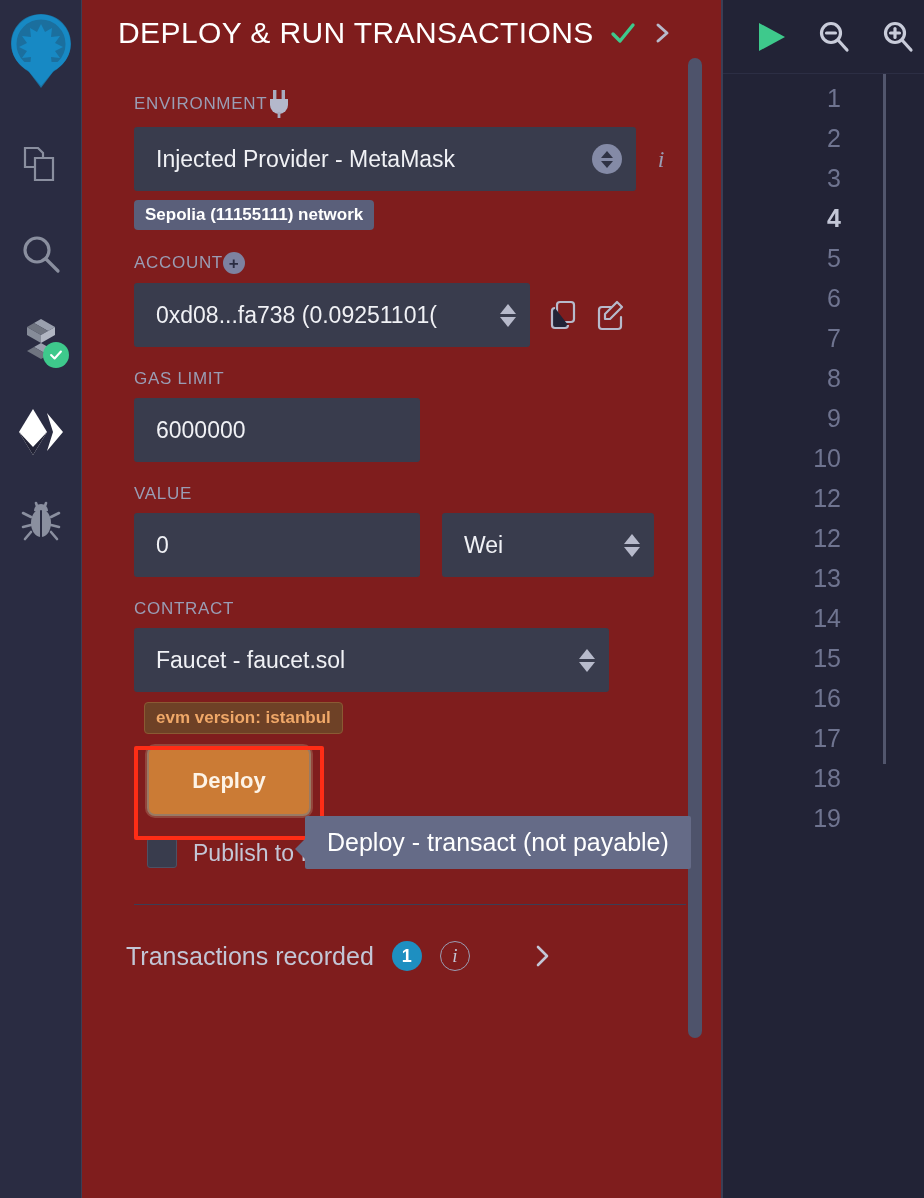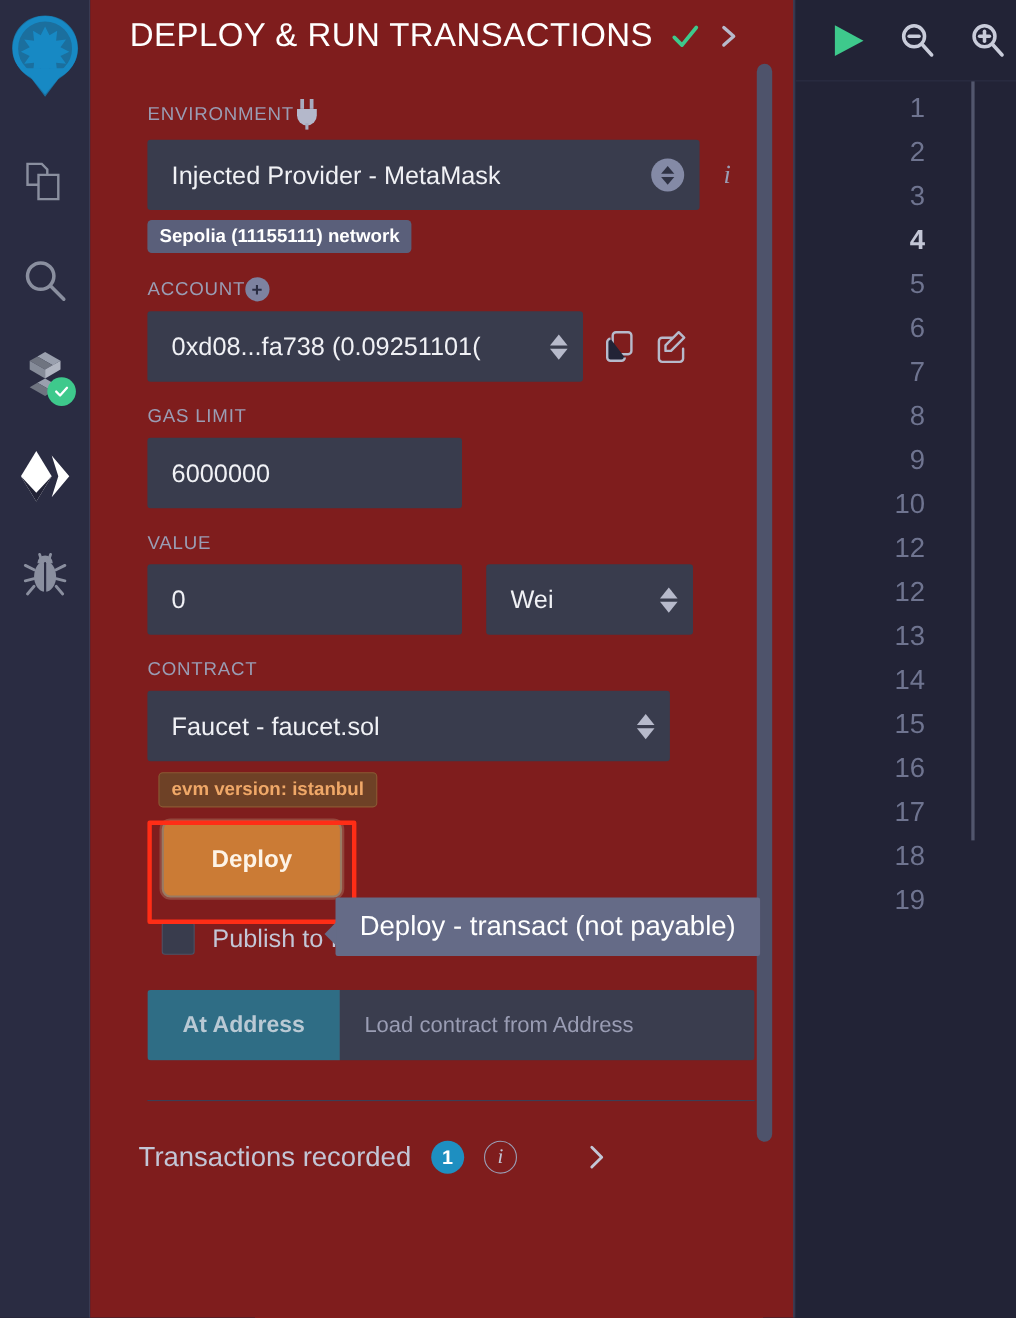--- a/index.html
+++ b/index.html
@@ -397,21 +397,21 @@
       <div class="input-box" style="width:286px">
         <span>6000000</span>
       </div>
 
       
       <div class="field-label">VALUE</div>
       <div class="row" style="gap:22px">
         <div class="input-box" style="width:286px">
           <span>0</span>
         </div>
-        <div class="select-box" style="width:188px">
+        <div class="select-box" style="width:212px">
           <span class="sel-val">Wei</span>
           <span class="spin-updown">
               <i class="up"></i>
               <i class="dn"></i>
             </span>
         </div>
       </div>
 
       
       <div class="field-label">CONTRACT</div>
@@ -430,24 +430,20 @@
         <div class="deploy-btn">Deploy</div>
       </div>
 
       
       <div class="ipfs-row">
         <span class="checkbox-sq"></span>
         <span class="ipfs-label">Publish to IPFS</span>
       </div>
 
       
-      <div class="at-address-row">
-        <div class="at-address-btn">At Address</div>
-        <div class="at-address-input">Load contract from Address</div>
-      </div>
 
       <div class="divider"></div>
     </div>
 
     <div class="tx-row">
       <span class="tx-title">Transactions recorded</span>
       <span class="tx-count">1</span>
       <span class="circ-i">i</span>
       <span class="tx-chevron">
         <svg width="20" height="26" viewBox="0 0 20 26" fill="none" stroke="#c3c6d6" stroke-width="2.6" stroke-linecap="round" stroke-linejoin="round">

